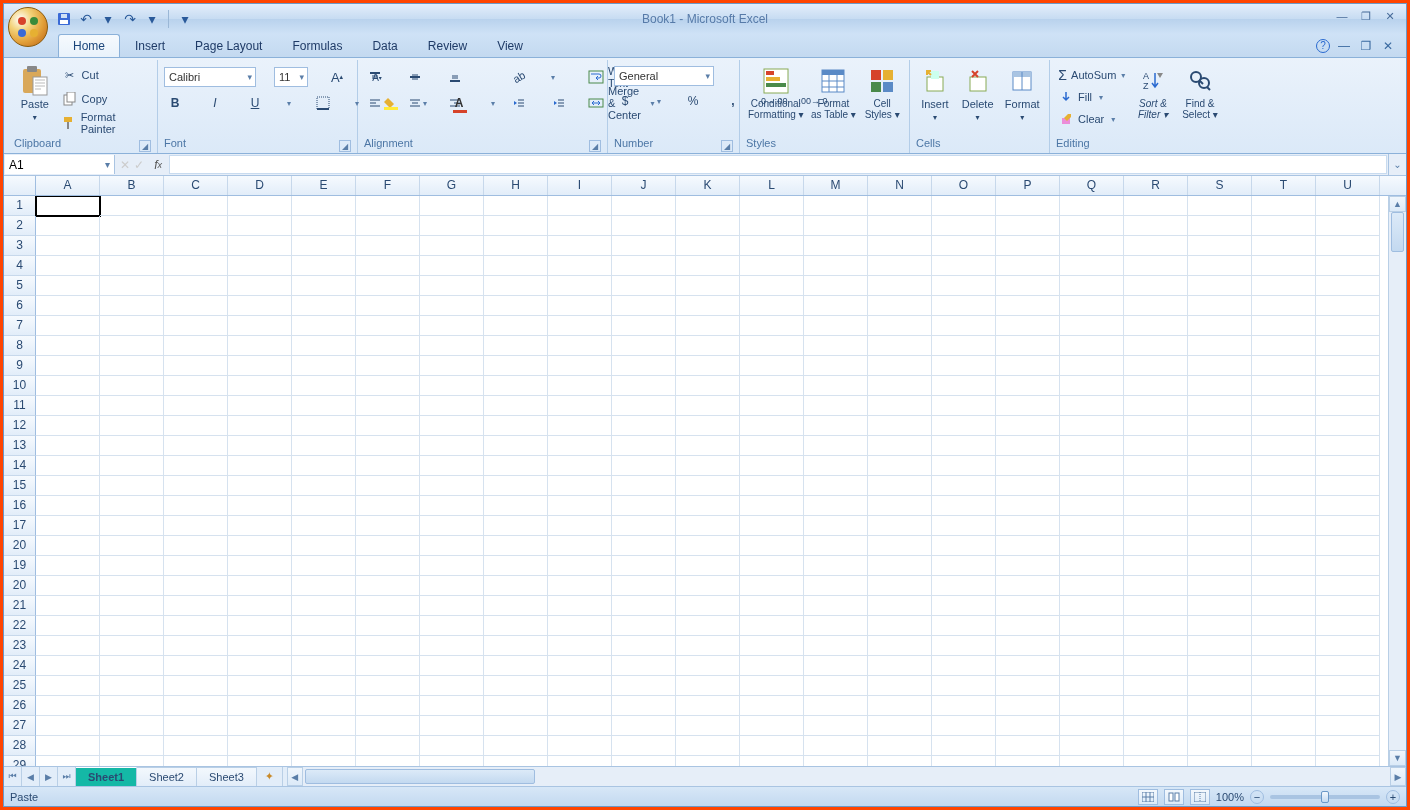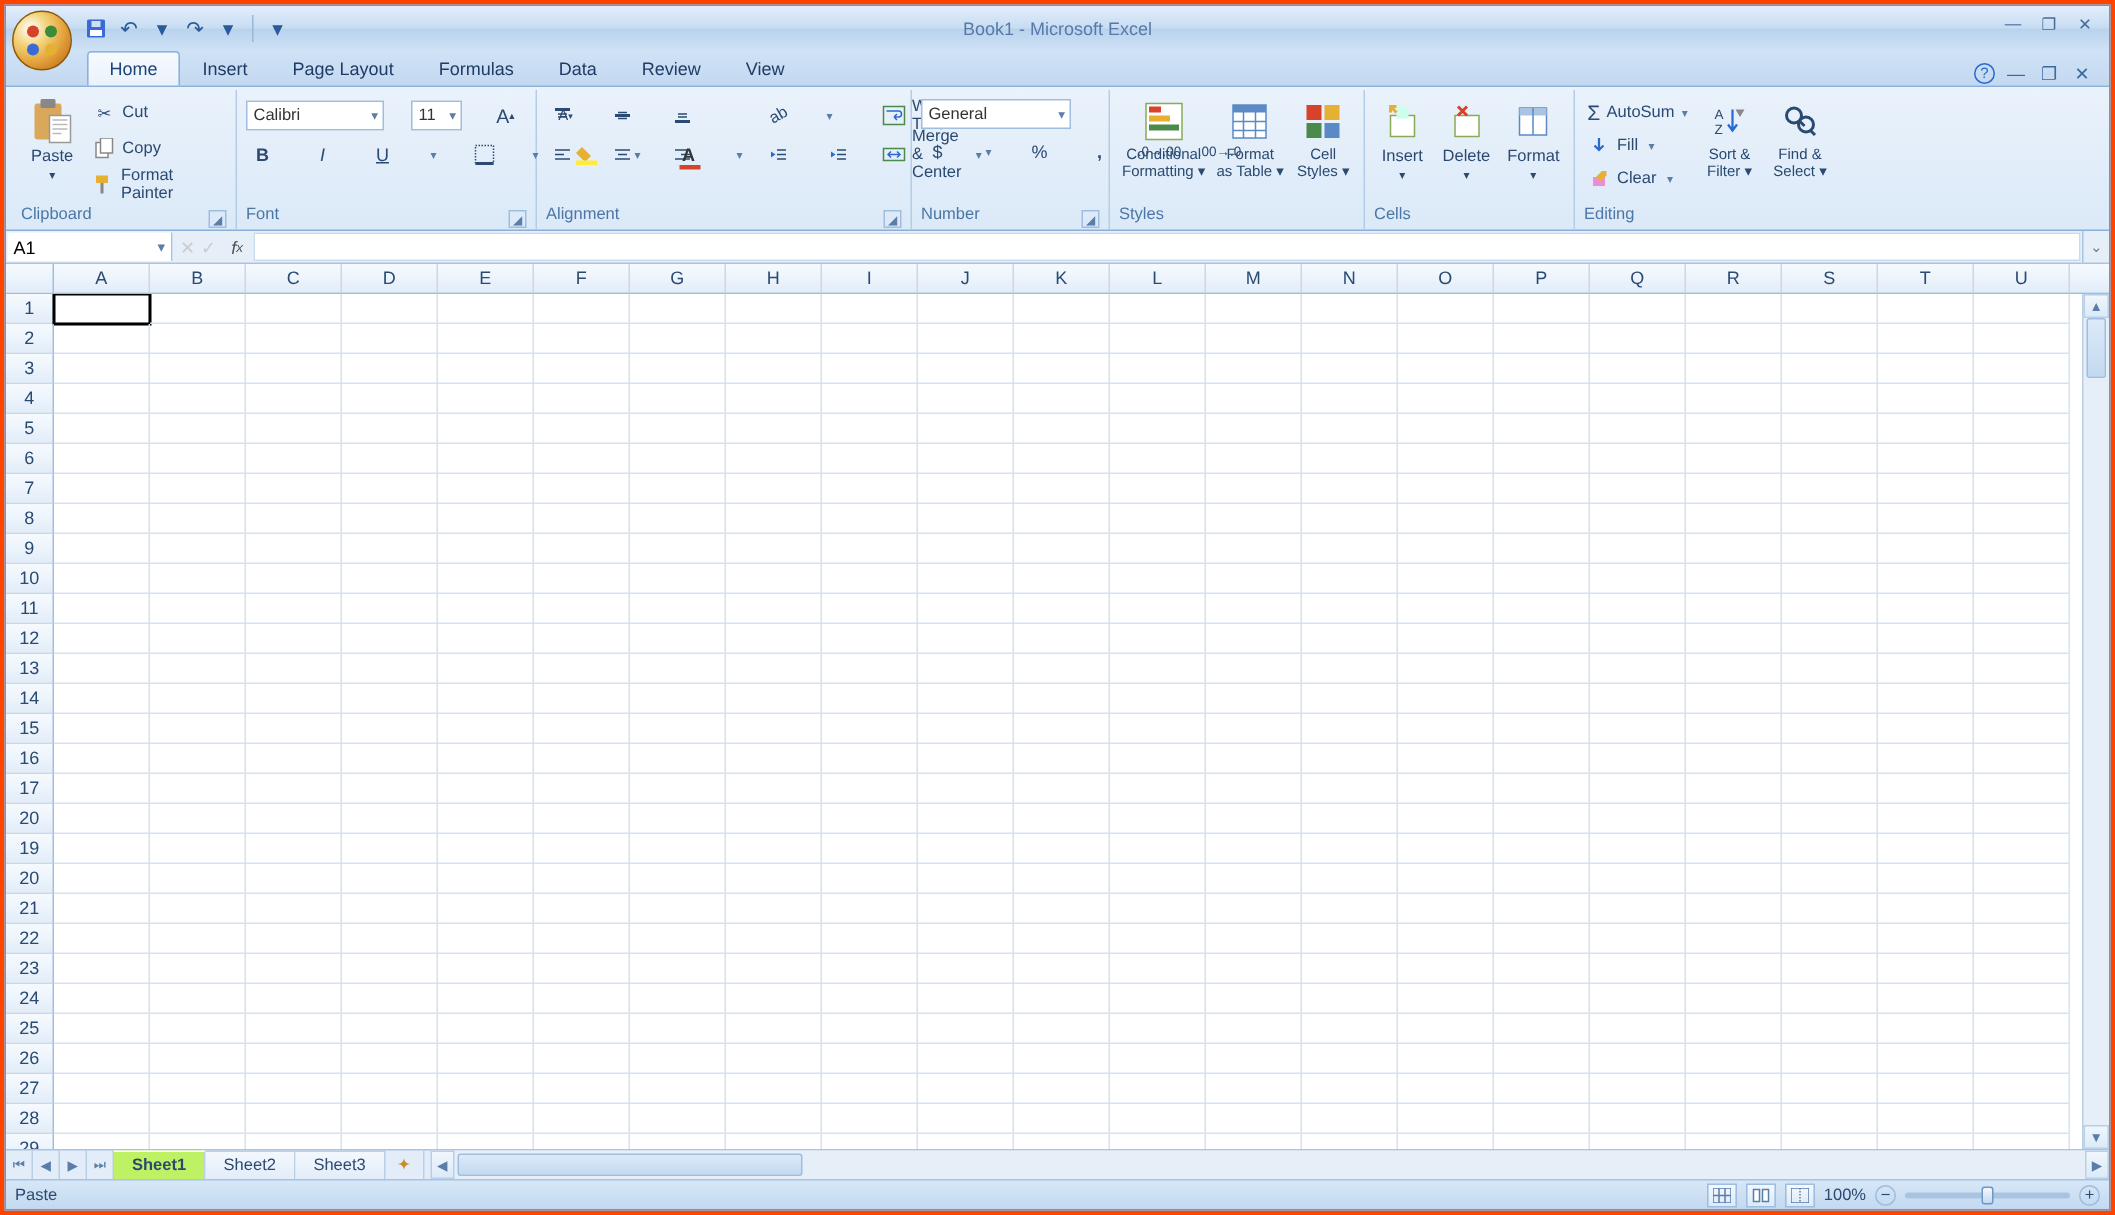--- a/index.html
+++ b/index.html
@@ -11,21 +11,21 @@
 .office-btn { width: 40px; height: 40px; border-radius: 50%; background: radial-gradient(circle at 30% 30%,#fff,#f3d37a 30%,#e3a13a 60%,#b85c10); border: 1px solid #8a5a0a; position: absolute; left: 4px; top: 3px; z-index: 10; display:flex;align-items:center;justify-content:center;}
 .office-btn svg{width:24px;height:24px;}
 .qat { margin-left: 52px; display: flex; align-items: center; gap: 6px; height: 100%; }
 .qat span { width: 16px; height: 16px; display:inline-flex;align-items:center;justify-content:center; color:#2a5a9a; font-size:14px;}
 .qat .sep { width:1px;height:18px;background:#9ab7d6;margin:0 2px;}
 .title-text { position:absolute; left:50%; transform:translateX(-50%); font-size:12px; color:#567aa8; }
 .win-controls { position:absolute; right:6px; top:4px; display:flex; gap:4px; }
 .win-controls span { width:20px;height:16px;display:inline-flex;align-items:center;justify-content:center;color:#486c9a;font-size:11px;}
 
 
-.tabs { height: 24px; display:flex; align-items:flex-end; padding-left:54px; background:linear-gradient(#cfe2f6,#c3d9f0); border-bottom:1px solid #8bb1d9;}
+.tabs { height: 24px; display:flex; align-items:center; padding-left:54px; background:linear-gradient(#cfe2f6,#c3d9f0); border-bottom:1px solid #8bb1d9;}
 .tab { padding:4px 14px 4px; font-size:12px; color:#1f3b67; border:1px solid transparent; border-bottom:none; cursor:default;}
 .tab.active { background:linear-gradient(#f6fafe,#e9f2fb); border-color:#8bb1d9; border-top-left-radius:3px;border-top-right-radius:3px; color:#1a447a;}
 .tabs-right{margin-left:auto;display:flex;align-items:center;gap:6px;padding-right:10px;}
 .tabs-right span{width:16px;height:16px;display:inline-flex;align-items:center;justify-content:center;color:#3a6aa0;font-size:12px;}
 
 
 .ribbon { height:96px; background:linear-gradient(#eaf2fb,#dbe9f8); border-bottom:1px solid #8bb1d9; display:flex; padding:2px 4px 0;}
 .group { border-right:1px solid #b3cde8; display:flex; flex-direction:column; padding:2px 6px 0; }
 .group-body{flex:1;display:flex;align-items:flex-start;gap:4px;}
 .group-label{height:16px;font-size:11px;color:#4c76a5;text-align:left;position:relative;}
@@ -66,21 +66,21 @@
 .cell.active{outline:2px solid #000;outline-offset:-1px;}
 .vscroll{position:absolute;right:0;top:20px;bottom:0;width:18px;background:#e6eef8;border-left:1px solid #b9cfe6;}
 .vscroll .thumb{position:absolute;top:16px;left:2px;right:2px;height:40px;background:linear-gradient(#dceaf8,#c3d9f0);border:1px solid #9fbde0;border-radius:2px;}
 .vscroll .arr{position:absolute;left:0;right:0;height:16px;display:flex;align-items:center;justify-content:center;font-size:9px;color:#5a7ea8;background:linear-gradient(#f0f6fc,#dceaf8);border:1px solid #b9cfe6;}
 
 
 .sheet-bar{height:20px;background:#e2edf9;border-top:1px solid #a9c4e2;display:flex;align-items:stretch;font-size:11px;}
 .sheet-nav{display:flex;}
 .sheet-nav span{width:18px;display:flex;align-items:center;justify-content:center;border-right:1px solid #b9cfe6;color:#5a7ea8;font-size:9px;}
 .sheet-tab{padding:0 12px;border-right:1px solid #b9cfe6;background:linear-gradient(#f3f8fd,#e2edf9);display:flex;align-items:center;color:#2a4a72;border-top:1px solid #b9cfe6;}
-.sheet-tab.active{background:#bef264;font-weight:bold;border-top:1px solid #fff;}
+.sheet-tab.active{background:#14b8a6;font-weight:bold;border-top:1px solid #fff;}
 .sheet-new{width:26px;display:flex;align-items:center;justify-content:center;color:#c98a2a;border-right:1px solid #b9cfe6;}
 .hscroll{flex:1;position:relative;background:#e6eef8;margin-left:4px;}
 .hscroll .arr{position:absolute;top:0;bottom:0;width:16px;display:flex;align-items:center;justify-content:center;font-size:9px;color:#5a7ea8;background:linear-gradient(#f0f6fc,#dceaf8);border:1px solid #b9cfe6;}
 .hscroll .thumb{position:absolute;top:2px;bottom:2px;left:18px;width:230px;background:linear-gradient(#dceaf8,#c3d9f0);border:1px solid #9fbde0;border-radius:2px;}
 
 .status{height:20px;background:linear-gradient(#d7e7f7,#c3d9f0);border-top:1px solid #a9c4e2;display:flex;align-items:center;font-size:11px;color:#2a4a72;padding:0 6px;}
 .status .right{margin-left:auto;display:flex;align-items:center;gap:6px;}
 .view-btn{width:20px;height:16px;border:1px solid #9fbde0;background:linear-gradient(#f3f8fd,#dceaf8);display:inline-flex;align-items:center;justify-content:center;font-size:9px;}
 .zoom-slider{width:110px;height:4px;background:#a9c4e2;position:relative;border-radius:2px;}
 .zoom-slider .knob{position:absolute;left:50%;top:-4px;width:8px;height:12px;background:linear-gradient(#f3f8fd,#c3d9f0);border:1px solid #6b98c7;border-radius:2px;transform:translateX(-50%);}
@@ -444,21 +444,21 @@
         </div>
         <div class="big-btn" style="width:42px;">
           <div class="ico">
               <svg width="24" height="24" viewBox="0 0 24 24">
                 <text x="2" y="10" font-size="9" fill="#2a4a72">A</text>
                 <text x="2" y="20" font-size="9" fill="#2a4a72">Z</text>
                 <path d="M14 4v14M11 14l3 4 3-4" stroke="#2a6ad0" fill="none" stroke-width="1.5"></path>
                 <path d="M16 4l6 0-3 5z" fill="#888"></path>
               </svg>
             </div>
-          <div class="lbl" style="font-size:10px;line-height:11px;">Sort &amp;<br>Filter ▾</div>
+          <div class="lbl" style="font-size:10px;line-height:11px;font-style:italic;">Sort &amp;<br>Filter ▾</div>
         </div>
         <div class="big-btn" style="width:44px;">
           <div class="ico">
               <svg width="24" height="24" viewBox="0 0 24 24">
                 <circle cx="8" cy="8" r="5" fill="none" stroke="#2a4a72" stroke-width="2"></circle>
                 <circle cx="16" cy="14" r="5" fill="none" stroke="#2a4a72" stroke-width="2"></circle>
                 <line x1="12" y1="12" x2="15" y2="15" stroke="#2a4a72" stroke-width="2"></line>
                 <line x1="19" y1="18" x2="22" y2="21" stroke="#2a4a72" stroke-width="2"></line>
               </svg>
             </div>

